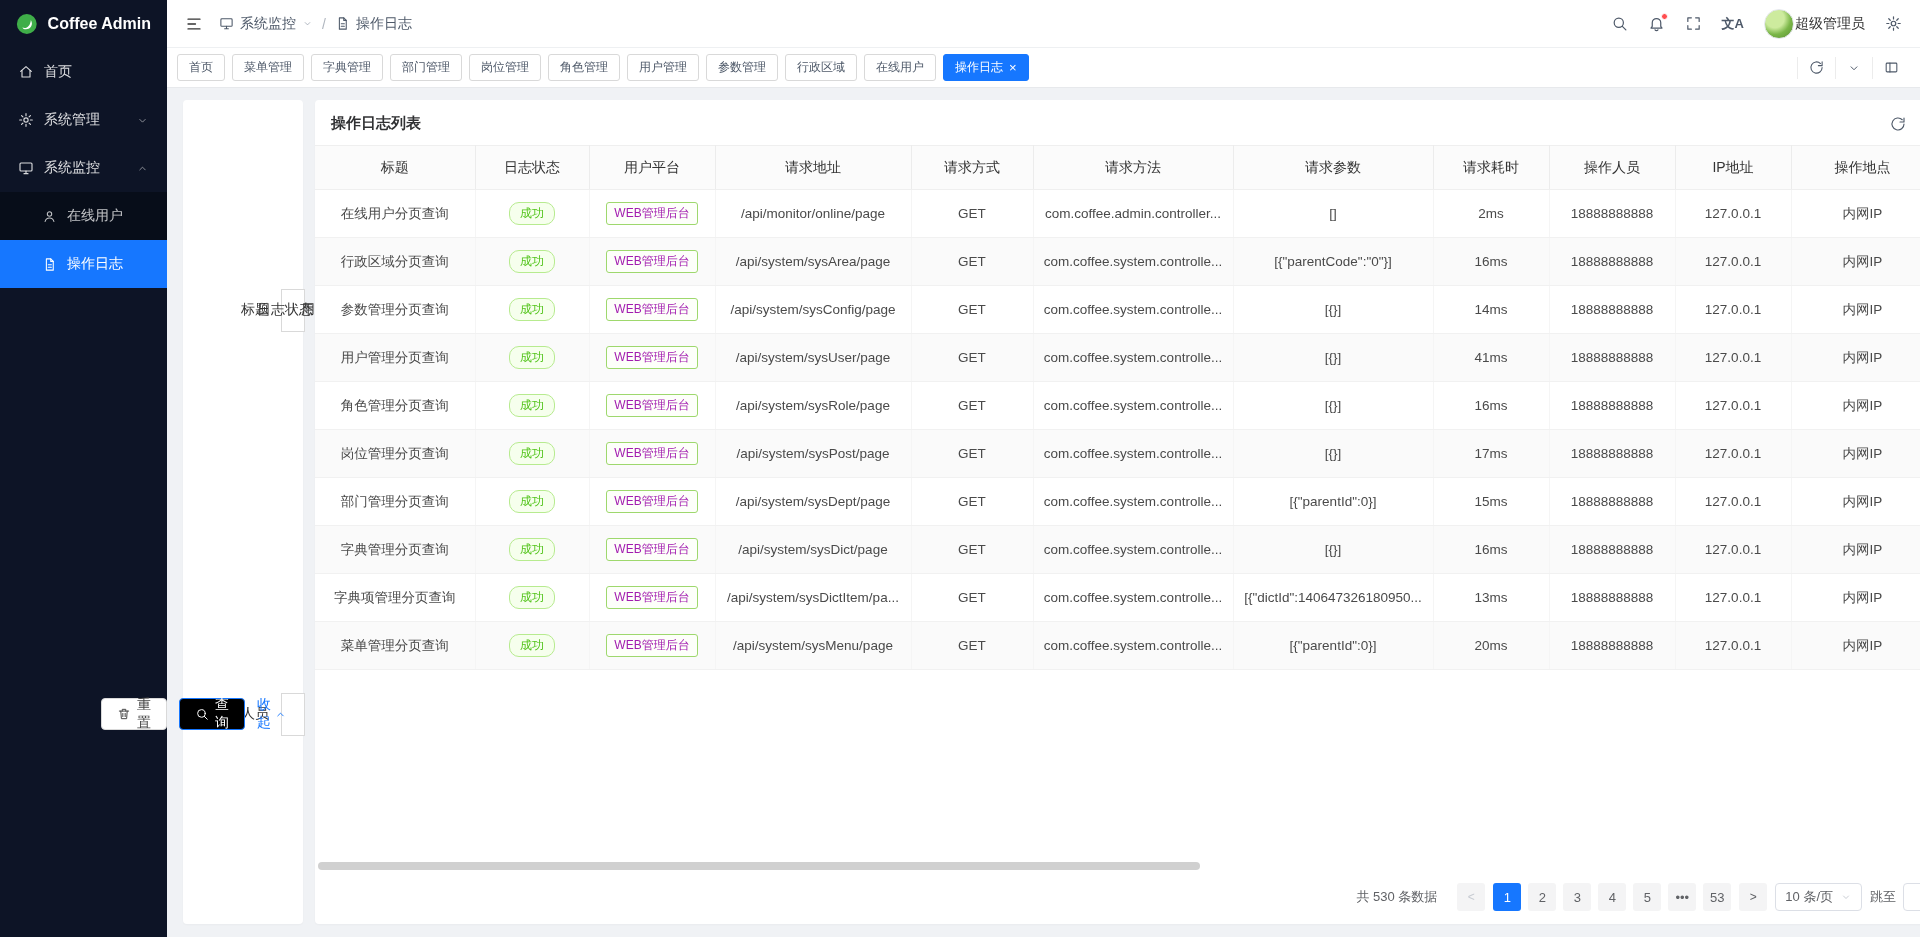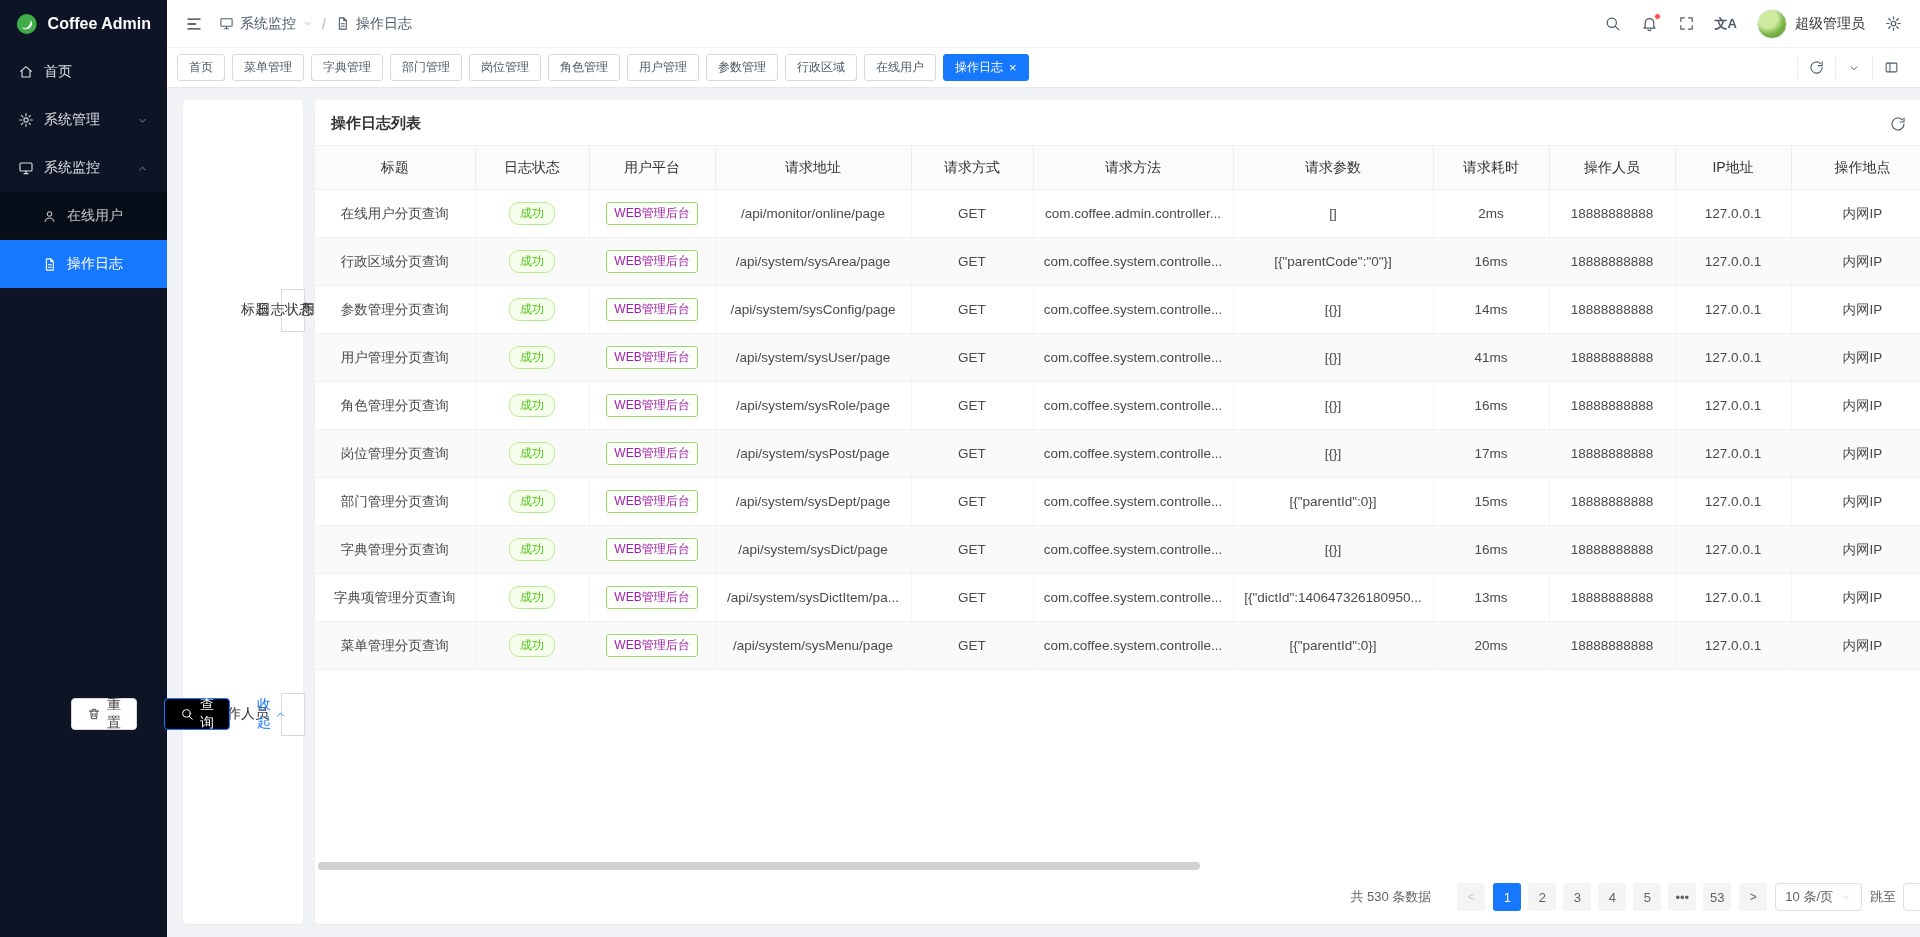--- a/index.html
+++ b/index.html
@@ -20,21 +20,21 @@
   
   .main{flex:1;display:flex;flex-direction:column;height:100%;min-width:0}
   .topbar{height:48px;background:#fff;display:flex;align-items:center;padding:0 18px;gap:16px;border-bottom:1px solid #eef0f2;flex-shrink:0}
   .crumbs{display:flex;align-items:center;gap:7px;color:#4e5969}
   .crumb{display:flex;align-items:center;gap:6px;cursor:pointer}
   .crumb-sep{color:#b0b6bf;margin:0 2px}
   .topbar-right{margin-left:auto;display:flex;align-items:center;gap:20px;color:#4e5969}
   .tb-icon{cursor:pointer;display:inline-flex;position:relative}
   .red-dot{position:absolute;top:-2px;right:-3px;width:7px;height:7px;border-radius:50%;background:#ff4d4f;border:1px solid #fff}
   .translate{font-size:13px;font-weight:bold;letter-spacing:0;cursor:pointer}
-  .user{display:flex;align-items:center;gap:8px;cursor:pointer}
+  .user{display:flex;align-items:center;gap:1px;cursor:pointer}
   .avatar{width:30px;height:30px;border-radius:50%;background:radial-gradient(circle at 35% 30%,#cdeb9e 0 35%,#7ab648 60%,#588c2f);border:1px solid #e4e7ec}
   .user-name{color:#333}
 
   
   .tabbar{height:40px;background:#fff;border-bottom:1px solid #e7e9ec;display:flex;align-items:center;padding:0 10px;flex-shrink:0}
   .tabs{display:flex;gap:7px;flex:1;align-items:center}
   .tab{height:27px;padding:0 11px;border:1px solid #d9d9d9;border-radius:3px;font-size:12px;color:#4e5969;display:inline-flex;align-items:center;gap:6px;background:#fff;cursor:pointer;white-space:nowrap}
   .tab.active{background:#1677ff;border-color:#1677ff;color:#fff}
   .tab-close{font-size:13px;line-height:1;cursor:pointer}
   .tab-close:empty{display:none}
@@ -47,21 +47,21 @@
 
   
   .filter-card{padding:15px 16px;display:grid;grid-template-columns:1fr 1fr 1fr;column-gap:44px;row-gap:14px}
   .field{display:flex;align-items:center;gap:12px;min-width:0}
   .field label{min-width:70px;text-align:right;color:#333;white-space:nowrap}
   .input,.select{flex:1;height:43px;border:1px solid #d9d9d9;border-radius:0;padding:0 11px;font-size:14px;color:#333;background:#fff;min-width:0}
   input.input::placeholder{color:#bfc3c9}
   .select{display:flex;align-items:center;justify-content:space-between;cursor:pointer}
   .select .ph{color:#bfc3c9;overflow:hidden;white-space:nowrap}
   .select .chev{color:#c0c4cc}
-  .filter-actions{grid-column:2/4;display:flex;align-items:center;justify-content:flex-end;gap:27px}
+  .filter-actions{grid-column:2/4;display:flex;align-items:center;justify-content:flex-end;gap:12px}
   .btn{height:32px;padding:0 15px;border-radius:4px;border:1px solid #d9d9d9;background:#fff;font-size:14px;display:inline-flex;align-items:center;gap:6px;cursor:pointer;color:#444;font-family:inherit}
   .btn.primary{background:#000000;border-color:#1677ff;color:#fff}
   .link{color:#1677ff;display:inline-flex;align-items:center;gap:3px;cursor:pointer}
 
   
   .table-card{flex:1;display:flex;flex-direction:column;min-height:0}
   .table-head{display:flex;justify-content:space-between;padding:14px 16px 12px}
   .table-title{font-size:15px;color:#303133;font-weight:bold}
   .table-tools{display:flex;align-items:center;gap:16px;color:#4e5969}
   .tool{cursor:pointer;display:inline-flex}
@@ -72,21 +72,21 @@
   th:last-of-type,td:last-of-type{border-left:7px solid #eab308;border-right:none;box-shadow:-10px 0 10px -10px rgba(0,0,0,.12)}
   .badge-ok{display:inline-block;padding:3px 10px;font-size:12px;color:#52c41a;background:#f6ffed;border:1px solid #b7eb8f;border-radius:10px;line-height:1.2}
   .badge-pf{display:inline-block;padding:3px 7px;font-size:12px;color:#a21caf;background:#fdfffa;border:1px solid #9ed86d;border-radius:3px;line-height:1.2}
   .eye{color:#1677ff;cursor:pointer;display:inline-flex}
   .table-spacer{flex:1}
   .hscroll{height:12px;margin:0 3px 2px;display:flex;align-items:center}
   .hthumb{width:53%;height:8px;background:#d0d0d0;border-radius:4px;cursor:grab}
 
   
   .pagination{display:flex;align-items:center;justify-content:flex-end;gap:8px;padding:9px 16px 13px;font-size:13px;color:#606266}
-  .pg-total{margin-right:18px}
+  .pg-total{margin-right:12px}
   .pages{display:flex;gap:7px;align-items:center}
   .page{min-width:28px;height:28px;padding:0 6px;border:none;border-radius:3px;background:#f4f4f5;color:#606266;display:inline-flex;align-items:center;justify-content:center;cursor:pointer;font-size:13px;font-family:inherit}
   .page.active{background:#1677ff;color:#fff}
   .page.nav{font-size:12px}
   .page.disabled{color:#c6cad1;cursor:default}
   .page-size{height:28px;border:1px solid #dcdfe6;border-radius:4px;padding:0 9px;display:flex;align-items:center;gap:7px;color:#606266;background:#fff;cursor:pointer;white-space:nowrap}
   .page-size .chev{color:#c0c4cc}
   .jump{display:flex;align-items:center;gap:7px;white-space:nowrap}
   .jump-input{width:46px;height:28px;border:1px solid #dcdfe6;border-radius:4px;padding:0 6px;font-size:13px}
 </style>

